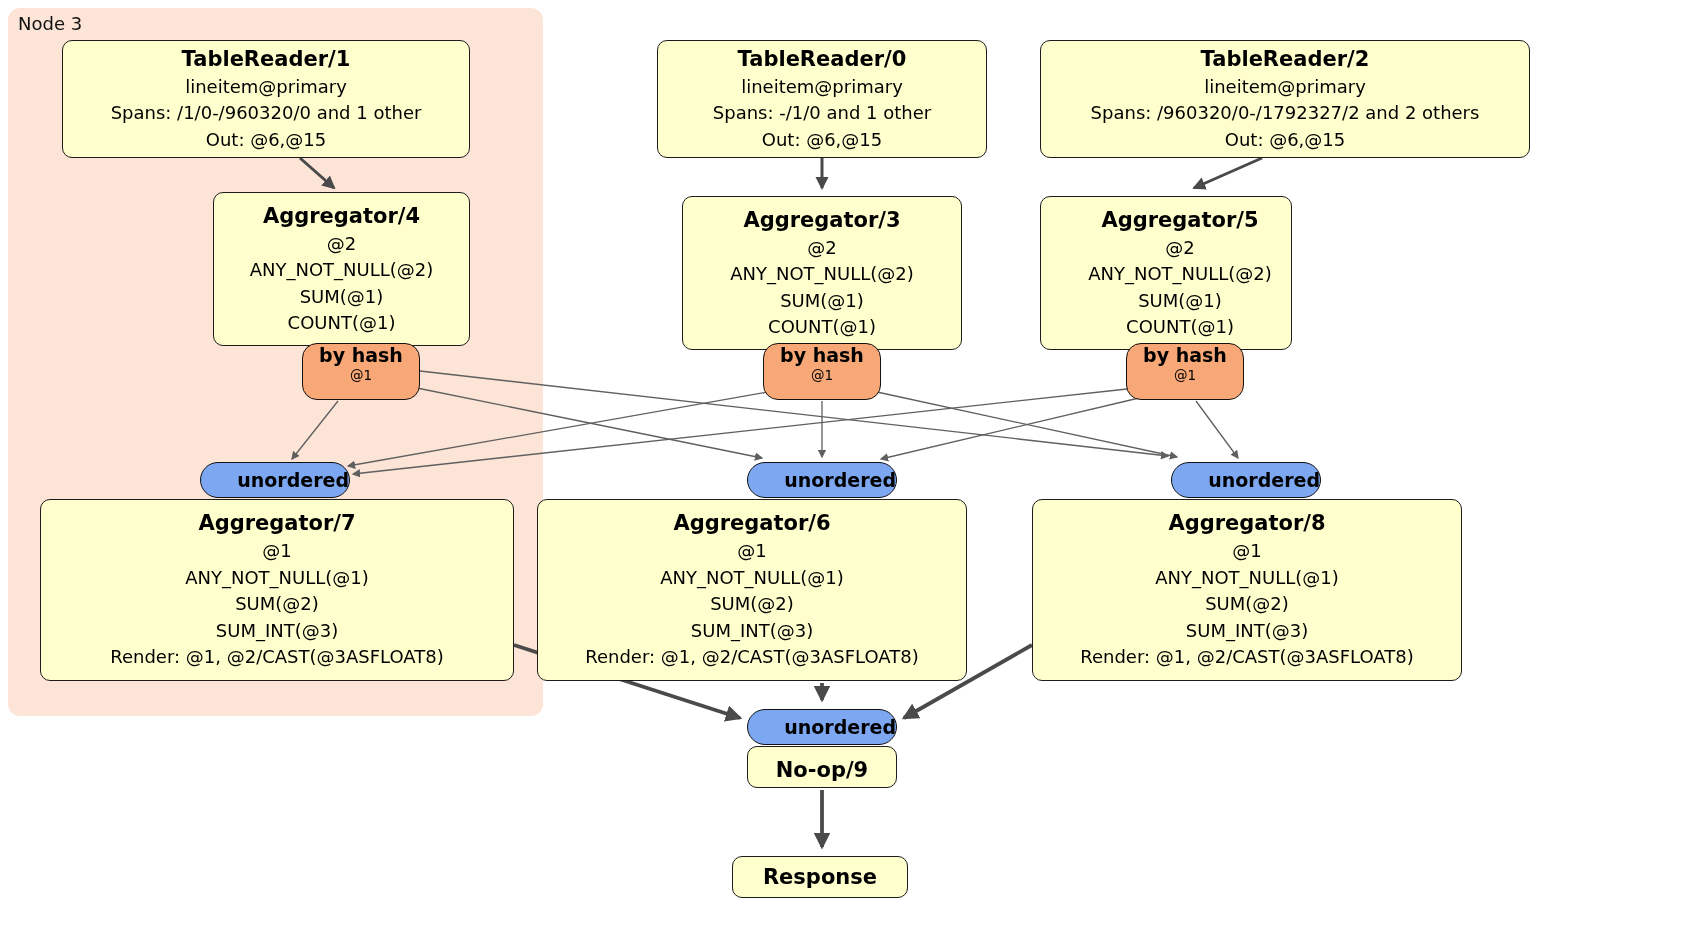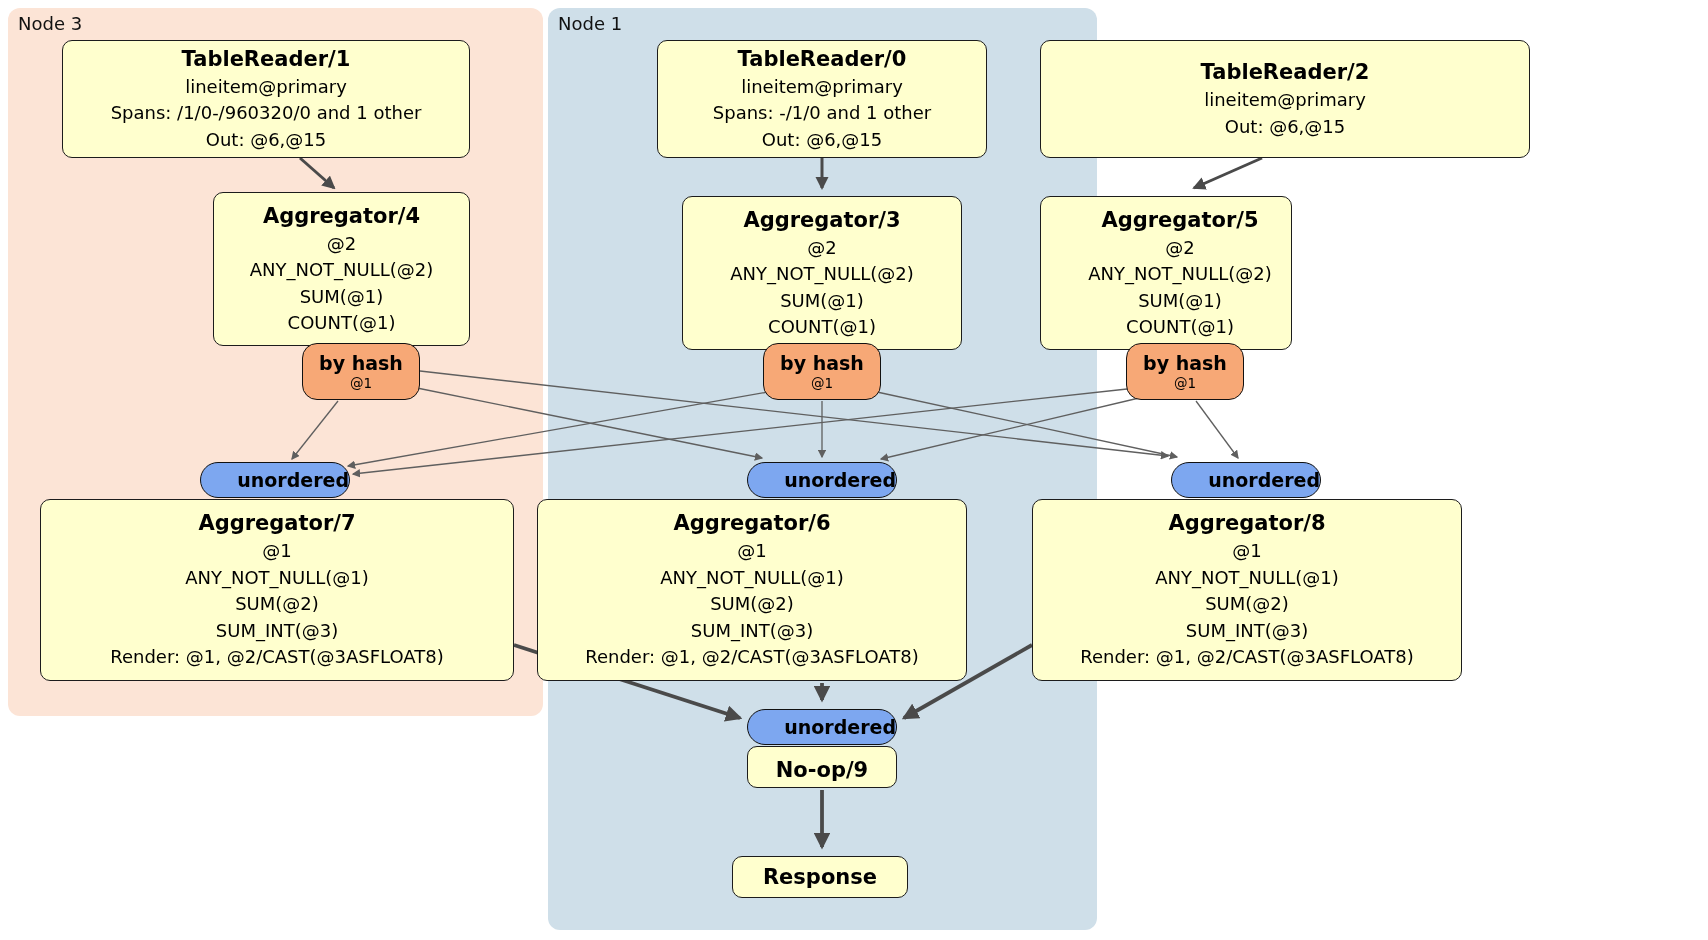--- a/index.html
+++ b/index.html
@@ -13,41 +13,38 @@
   #edges{position:absolute;left:0;top:0;z-index:1;}
   .pnode{
     position:absolute;background:#ffffce;border:1.6px solid #1c1c1c;border-radius:10px;
     z-index:2;display:flex;flex-direction:column;align-items:center;justify-content:center;
     text-align:center;box-sizing:border-box;padding:2px 4px;
   }
   .ptitle{font-weight:bold;font-size:21px;line-height:29px;white-space:nowrap;}
   .pline{font-size:18px;line-height:26.5px;white-space:nowrap;}
   .router{
     position:absolute;background:#f7a876;border:1.6px solid #111;border-radius:15px;
-    z-index:3;display:flex;flex-direction:column;align-items:center;justify-content:center;
+    z-index:3;display:flex;flex-direction:column;align-items:center;
     text-align:center;box-sizing:border-box;
   }
   .router .rtitle{font-weight:bold;font-size:19px;line-height:23px;white-space:nowrap;}
   .router .rdetail{font-size:13.5px;line-height:16px;white-space:nowrap;}
   .sync{
     position:absolute;background:#7da7f0;border:1.6px solid #111;border-radius:18px;
     z-index:3;display:flex;align-items:center;justify-content:flex-end;
     font-weight:bold;font-size:19px;box-sizing:border-box;white-space:nowrap;
   }
 </style>
 </head>
 <body>
 
 <div id="canvas">
 
   <div class="panel" style="left:8px;top:8px;width:535px;height:708px;background:#fce4d6;">
     <div class="panel-label">Node 3</div>
-  </div>
-  <div class="panel" style="left:548px;top:8px;width:549px;height:922px;background:#cfdfe9;">
-    <div class="panel-label">Node 1</div>
   </div>
 
   <svg id="edges" width="1708" height="940">
     <defs>
       <marker id="arrS" viewBox="0 0 10 10" refX="8.5" refY="5" markerWidth="6.5" markerHeight="6.5" orient="auto">
         <path d="M0 0 L10 5 L0 10 z" fill="#5f5f5f"></path>
       </marker>
       <marker id="arrT" viewBox="0 0 10 10" refX="8.5" refY="5" markerWidth="4.4" markerHeight="4.4" orient="auto">
         <path d="M0 0 L10 5 L0 10 z" fill="#4a4a4a"></path>
       </marker>
@@ -84,20 +81,21 @@
   <div class="pnode" style="left:657px;top:40px;width:330px;height:118px;">
     <div class="ptitle">TableReader/0</div>
     <div class="pline">lineitem@primary</div>
     <div class="pline">Spans: -/1/0 and 1 other</div>
     <div class="pline">Out: @6,@15</div>
   </div>
 
   <div class="pnode" style="left:1040px;top:40px;width:490px;height:118px;">
     <div class="ptitle">TableReader/2</div>
     <div class="pline">lineitem@primary</div>
+    <div class="pline">Spans: /960320/0-/1792327/2 and 2 others</div>
     <div class="pline">Out: @6,@15</div>
   </div>
 
   <div class="pnode" style="left:213px;top:192px;width:257px;height:154px;">
     <div class="ptitle">Aggregator/4</div>
     <div class="pline">@2</div>
     <div class="pline">ANY_NOT_NULL(@2)</div>
     <div class="pline">SUM(@1)</div>
     <div class="pline">COUNT(@1)</div>
   </div>

